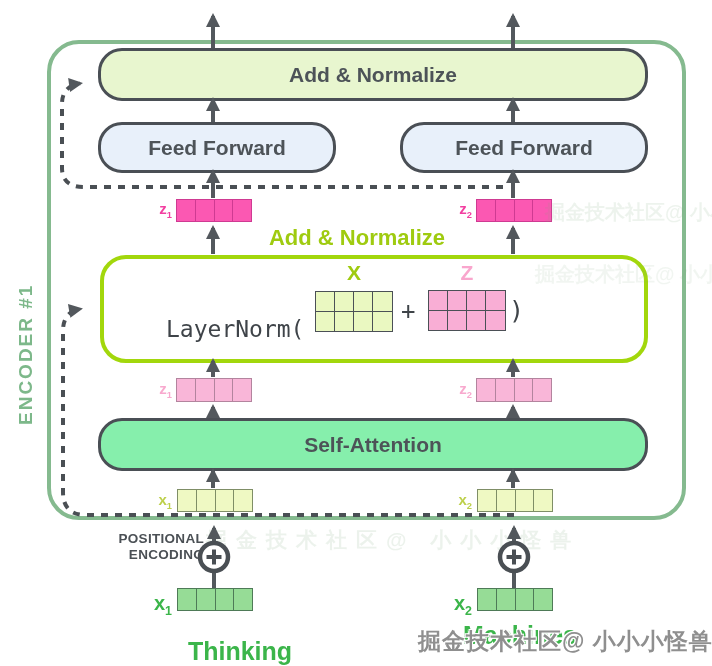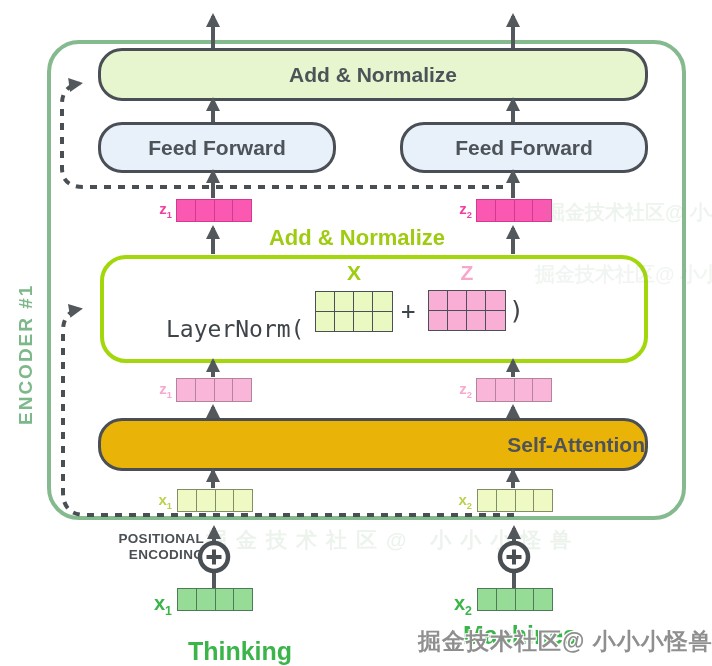--- a/index.html
+++ b/index.html
@@ -20,21 +20,21 @@
   }
   
   .pill{
     position:absolute;border:3.5px solid #4a4f55;border-radius:24px;
     display:flex;align-items:center;justify-content:center;
     color:#4d5358;font-size:21px;font-weight:600;
   }
   .addnorm-top{left:98px;top:48px;width:544px;height:47px;background:#e8f6cf;}
   .ff-left{left:98px;top:122px;width:232px;height:45px;background:#e8f0fa;}
   .ff-right{left:400px;top:122px;width:242px;height:45px;background:#e8f0fa;}
-  .selfattn{left:98px;top:418px;width:544px;height:47px;background:#eab308;justify-content:flex-end;}
+  .selfattn{left:98px;top:418px;width:544px;height:47px;background:#86efac;}
   
   .layernorm-box{
     position:absolute;left:100px;top:255px;width:540px;height:100px;
     border:4.5px solid #a2d70c;border-radius:26px;background:#ffffff;
   }
   .mono{font-family:"DejaVu Sans Mono",monospace;color:#3f4449;}
   .ln-call{position:absolute;left:166px;top:299px;font-size:23px;margin-top:17px;}
   .ln-plus{position:absolute;left:401px;top:297px;font-size:24px;}
   .ln-close{position:absolute;left:509px;top:296px;font-size:25px;}
   .grid-label{position:absolute;width:78px;text-align:center;font-size:21px;font-weight:700;}

